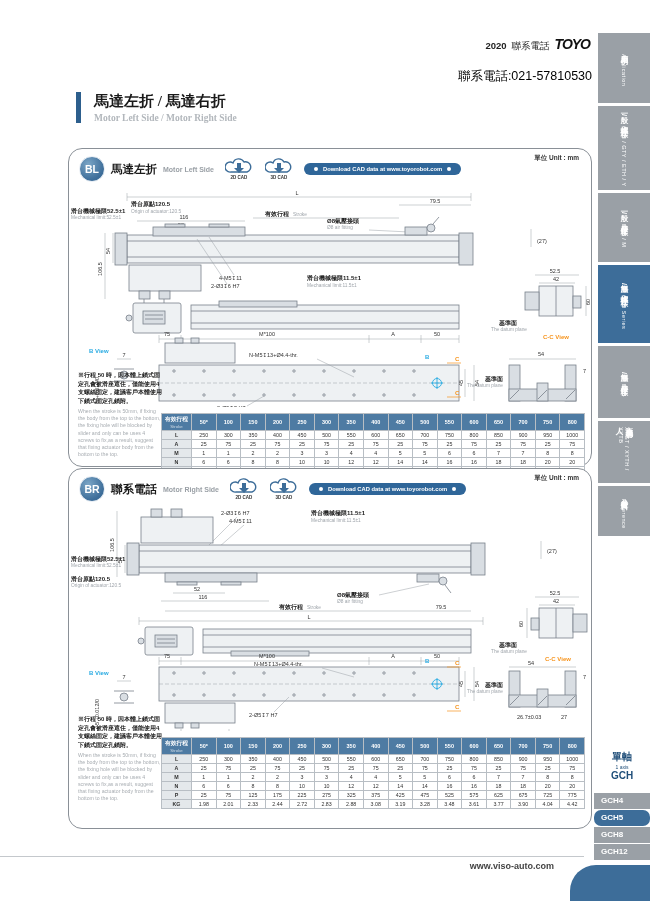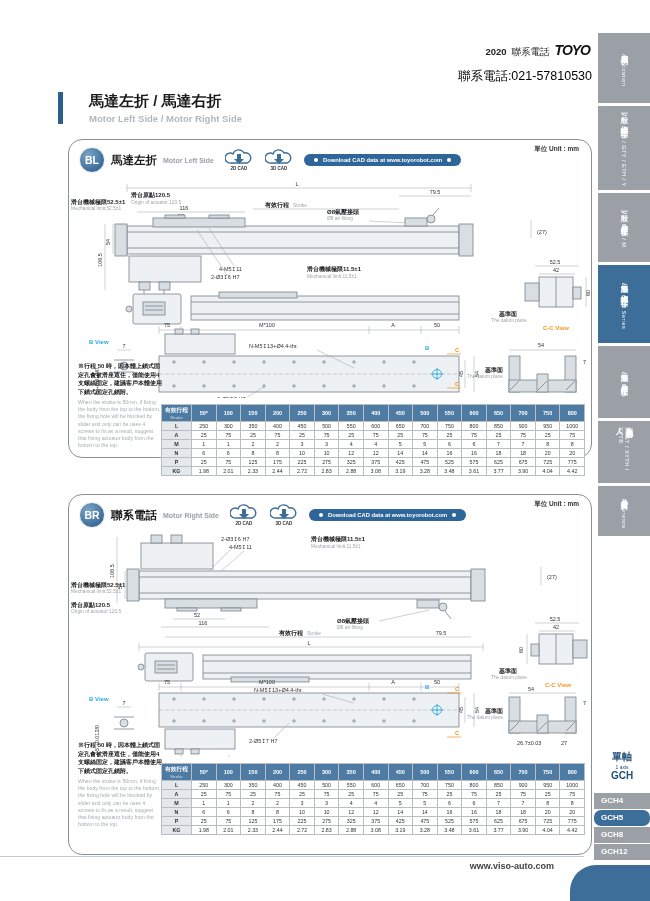--- a/index.html
+++ b/index.html
@@ -1,40 +1,40 @@
 <!DOCTYPE html>
 <html><head>
 <meta charset="utf-8">
 <style>
   * { margin:0; padding:0; box-sizing:border-box; }
   html,body { background:#fff; }
   body { font-family:"Liberation Sans", sans-serif; }
   .page { position:relative; width:650px; height:901px; background:#fff; overflow:hidden; }
 
   
-  .catalog-line { position:absolute; top:42px; right:60px; font-size:9.5px; color:#222; display:flex; align-items:baseline; gap:5px; }
+  .catalog-line { position:absolute; top:36px; right:60px; font-size:9.5px; color:#222; display:flex; align-items:baseline; gap:5px; }
   .catalog-line .yr { font-weight:bold; }
   .brand-logo { font-size:14px; font-weight:900; font-style:italic; letter-spacing:-1px; color:#111; }
   .phone { position:absolute; top:68px; right:58px; font-size:12.5px; color:#000000; }
-  .title-block { position:absolute; top:92px; left:58px; border-left:5px solid #2d5f8d; padding-left:26px; }
+  .title-block { position:absolute; top:92px; left:76px; border-left:5px solid #2d5f8d; padding-left:13px;font-family:Liberation Serif, serif; }
   .title-zh { font-size:15px; font-weight:bold; color:#1a1a1a; }
   .title-en { font-size:9.5px; font-weight:bold; color:#b2b7bc; margin-top:2px; }
 
   
   .side-tab { position:absolute; left:598px; width:52px; background:#9aa0a6; color:#fff;
       display:flex; align-items:center; justify-content:center; gap:2px;
       writing-mode:vertical-rl; text-orientation:mixed; }
   .side-tab .zh { font-size:7.5px; font-weight:bold; letter-spacing:1px; }
   .side-tab .en { font-size:5.5px; letter-spacing:0.5px; }
   .side-tab.active { background:#3d6d99; }
 
   
   .panel { position:absolute; left:68px; width:524px; border:1.5px solid #8a9097; border-radius:14px; background:#fff; }
-  .panel.bl { top:139px; height:319px; }
-  .panel.br { top:494px; height:361px; }
+  .panel.bl { top:148px; height:319px; }
+  .panel.br { top:468px; height:361px; }
   .unit-label { position:absolute; top:5px; right:12px; font-size:6.5px; font-weight:bold; color:#333; }
   .sec-head { position:absolute; top:7px; left:10px; display:flex; align-items:center; gap:6px; }
   .badge { width:26px; height:26px; border-radius:50%; background:radial-gradient(circle at 35% 30%, #7aa5c6, #3d6d99 70%);
       color:#fff; font-weight:bold; font-size:10.5px; display:flex; align-items:center; justify-content:center; border:1.5px solid #e8eef4; }
   .sec-title-zh { font-size:11.5px; font-weight:bold; color:#1a1a1a; }
   .sec-title-en { font-size:7px; font-weight:bold; color:#9aa0a6; }
   .cloud { position:relative; width:30px; display:flex; flex-direction:column; align-items:center; margin-left:4px; }
   .cloud svg { display:block; }
   .cloud .cl-label { font-size:4.5px; font-weight:bold; color:#333; margin-top:-1px; }
   .dl-pill { margin-left:4px; background:#2f6699; color:#fff; font-size:5.8px; font-weight:bold;

